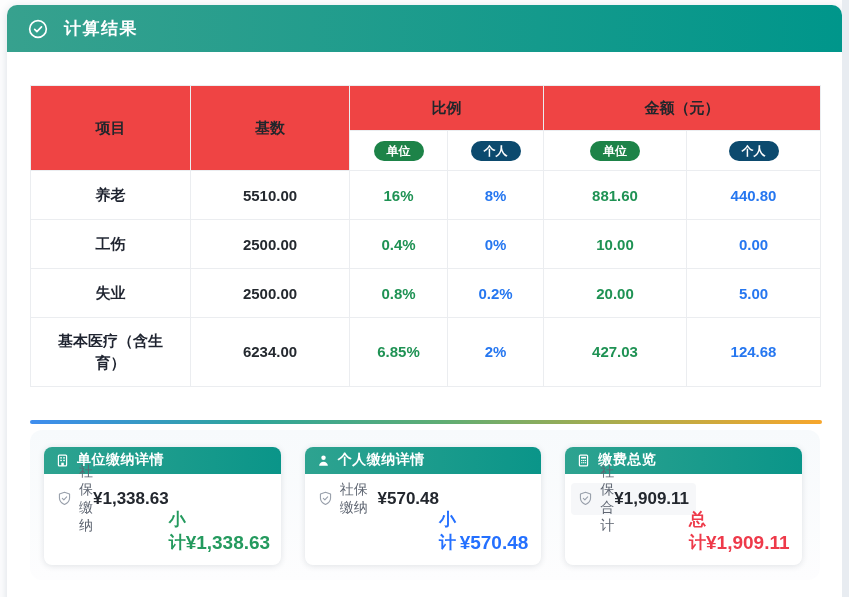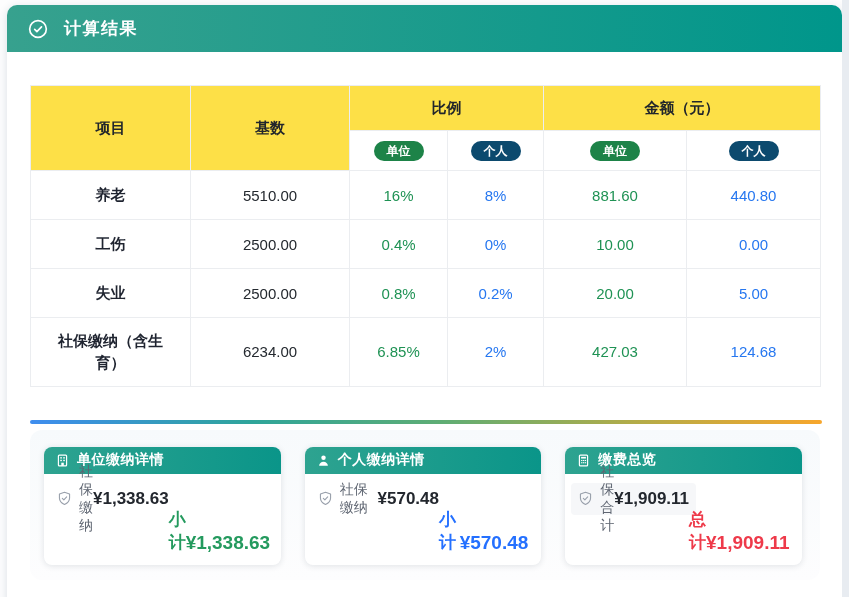--- a/index.html
+++ b/index.html
@@ -27,32 +27,32 @@
     color:#fff; font-size:17px; font-weight:bold; letter-spacing:1.5px;
   }
   .body-wrap { padding:33px 22px 0 23px; }
 
   
   table.calc {
     width:790px; border-collapse:collapse; table-layout:fixed; text-align:center;
   }
   table.calc th, table.calc td { border:1px solid #ebedf0; }
   thead .group-row th {
-    background:#fde047; font-size:15px; font-weight:bold; color:#22262b;
+    background:#ef4444; font-size:15px; font-weight:bold; color:#22262b;
     height:45px;
   }
   thead th.span-v { height:85px; }
   thead .badge-row td { background:#fff; height:40px; }
   .pill {
     display:inline-block; padding:4px 13px; border-radius:13px;
     color:#fff; font-size:12px; font-weight:bold; line-height:1;
   }
   .pill-green { background:#1d8348; }
   .pill-blue  { background:#0c4a6e; }
-  tbody td { height:49px; font-size:15px; color:#24292f; background:#fff; }
+  tbody td { height:49px; font-size:15px; color:#24292f; background:#fff;font-weight:bold; }
   tbody td.cell-item { font-weight:bold; color:#1f2430; padding:12px 26px; line-height:1.45; }
   .t-green { color:#1f9254; }
   .t-blue  { color:#2677f0; }
 
   
   .rainbow-divider {
     margin:33px 0 0 0; width:792px; height:4px; border-radius:2px;
     background:linear-gradient(90deg,#3f8def 0%,#2fa59a 28%,#5fad74 52%,#b2ac49 76%,#f7a62c 100%);
   }
 
@@ -148,21 +148,21 @@
         </tr>
         <tr>
           <td class="cell-item">失业</td>
           <td>2500.00</td>
           <td class="t-green">0.8%</td>
           <td class="t-blue">0.2%</td>
           <td class="t-green">20.00</td>
           <td class="t-blue">5.00</td>
         </tr>
         <tr>
-          <td class="cell-item">社保缴纳（含生育）</td>
+          <td class="cell-item">基本医疗（含生育）</td>
           <td>6234.00</td>
           <td class="t-green">6.85%</td>
           <td class="t-blue">2%</td>
           <td class="t-green">427.03</td>
           <td class="t-blue">124.68</td>
         </tr>
       </tbody>
     </table>
 
     <div class="rainbow-divider"></div>

